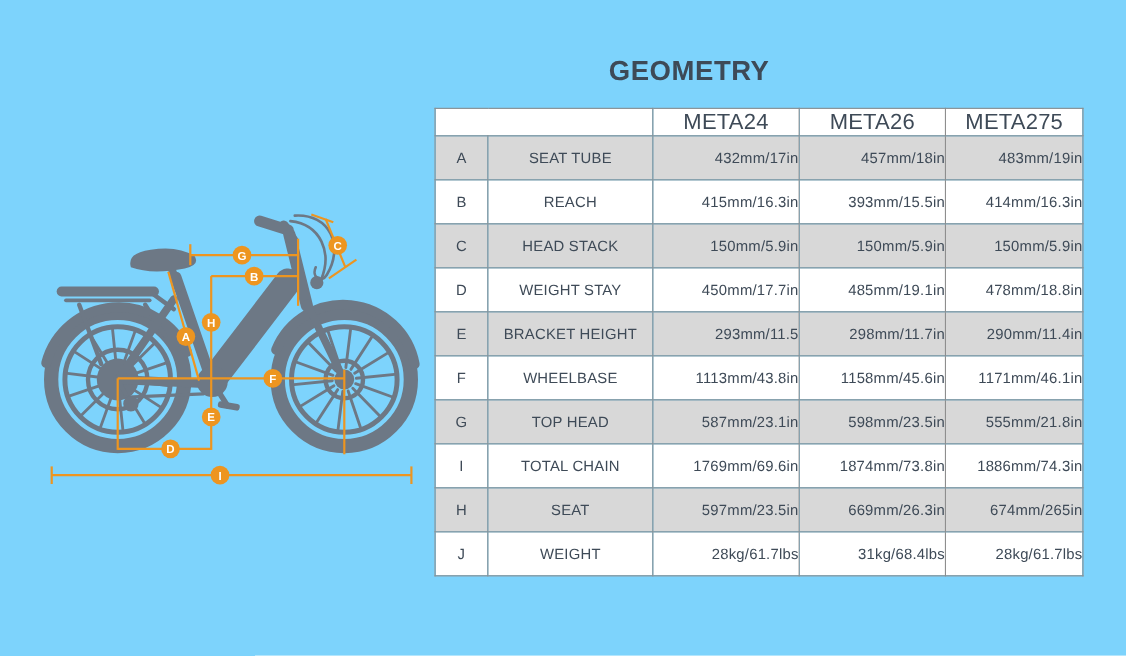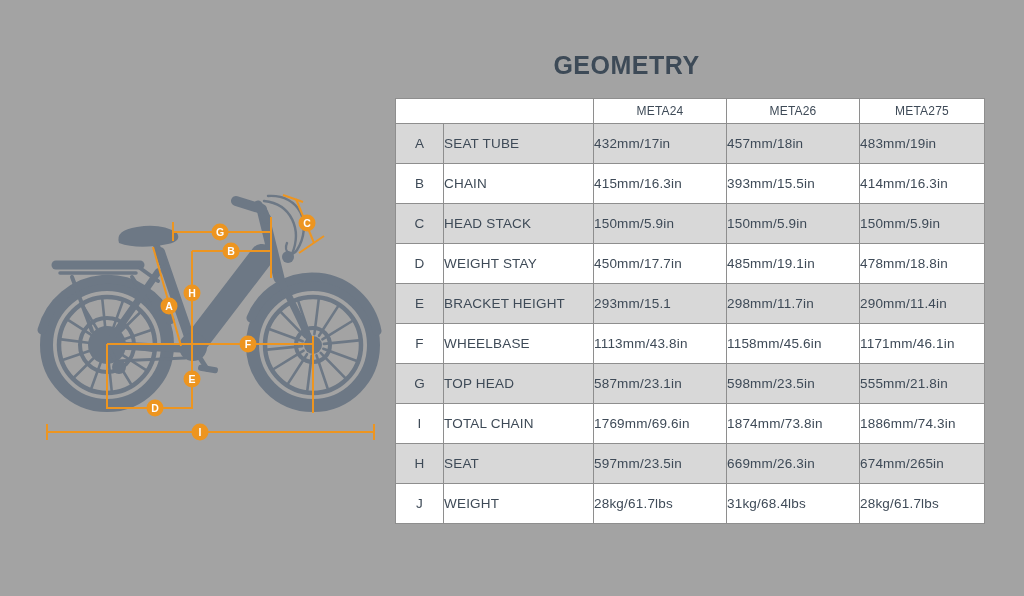--- a/index.html
+++ b/index.html
@@ -1,42 +1,42 @@
 <!DOCTYPE html>
 <html><head>
 <meta charset="utf-8">
 <style>
   html,body{margin:0;padding:0;}
   body{
     width:1024px;height:596px;background:#ffffff;position:relative;overflow:hidden;
     font-family:"Liberation Sans",sans-serif;color:#3E4A57;
   }
-  .page{position:absolute;inset:0;background:#a3a3a3;}
+  .page{position:absolute;inset:0;background:#7dd3fc;}
   .page-title{
     position:absolute;top:51px;left:0;width:1253px;text-align:center;
     margin:0;font-size:25px;font-weight:bold;letter-spacing:0.5px;color:#3D4A57;
   }
   .diagram-svg{position:absolute;left:0;top:0;width:1024px;height:596px;}
   table.geo{
     position:absolute;left:395px;top:98px;width:589px;
     border-collapse:collapse;table-layout:fixed;
     font-size:13.5px;letter-spacing:0.2px;color:#3E4A57;
   }
   .geo th,.geo td{
     border:1px solid #8E8E8E;font-weight:normal;
     white-space:nowrap;overflow:hidden;padding:0;
   }
   .geo thead tr{height:25px;}
-  .geo thead th{text-align:center;font-size:12px;background:#ffffff;}
+  .geo thead th{text-align:center;font-size:20px;background:#ffffff;}
   .geo tbody tr{height:40px;}
   .geo tbody tr:nth-child(odd){background:#D8D8D8;}
   .geo tbody tr:nth-child(even){background:#ffffff;}
   .cell-key{text-align:center;}
-  .cell-label{text-align:left;padding-left:13px;}
-  .cell-val{text-align:left;}
+  .cell-label{text-align:center;padding-left:13px;}
+  .cell-val{text-align:right;}
   .dim-label-text{
     font-family:"Liberation Sans",sans-serif;font-size:10.5px;font-weight:bold;fill:#ffffff;
   }
 </style>
 </head>
 <body>
 
 <div class="page">
 
   <h1 class="page-title">GEOMETRY</h1>
@@ -209,21 +209,21 @@
     <tbody>
       <tr>
         <td class="cell-key">A</td>
         <td class="cell-label">SEAT TUBE</td>
         <td class="cell-val">432mm/17in</td>
         <td class="cell-val">457mm/18in</td>
         <td class="cell-val">483mm/19in</td>
       </tr>
       <tr>
         <td class="cell-key">B</td>
-        <td class="cell-label">CHAIN</td>
+        <td class="cell-label">REACH</td>
         <td class="cell-val">415mm/16.3in</td>
         <td class="cell-val">393mm/15.5in</td>
         <td class="cell-val">414mm/16.3in</td>
       </tr>
       <tr>
         <td class="cell-key">C</td>
         <td class="cell-label">HEAD STACK</td>
         <td class="cell-val">150mm/5.9in</td>
         <td class="cell-val">150mm/5.9in</td>
         <td class="cell-val">150mm/5.9in</td>
@@ -231,21 +231,21 @@
       <tr>
         <td class="cell-key">D</td>
         <td class="cell-label">WEIGHT STAY</td>
         <td class="cell-val">450mm/17.7in</td>
         <td class="cell-val">485mm/19.1in</td>
         <td class="cell-val">478mm/18.8in</td>
       </tr>
       <tr>
         <td class="cell-key">E</td>
         <td class="cell-label">BRACKET HEIGHT</td>
-        <td class="cell-val">293mm/15.1</td>
+        <td class="cell-val">293mm/11.5</td>
         <td class="cell-val">298mm/11.7in</td>
         <td class="cell-val">290mm/11.4in</td>
       </tr>
       <tr>
         <td class="cell-key">F</td>
         <td class="cell-label">WHEELBASE</td>
         <td class="cell-val">1113mm/43.8in</td>
         <td class="cell-val">1158mm/45.6in</td>
         <td class="cell-val">1171mm/46.1in</td>
       </tr>

